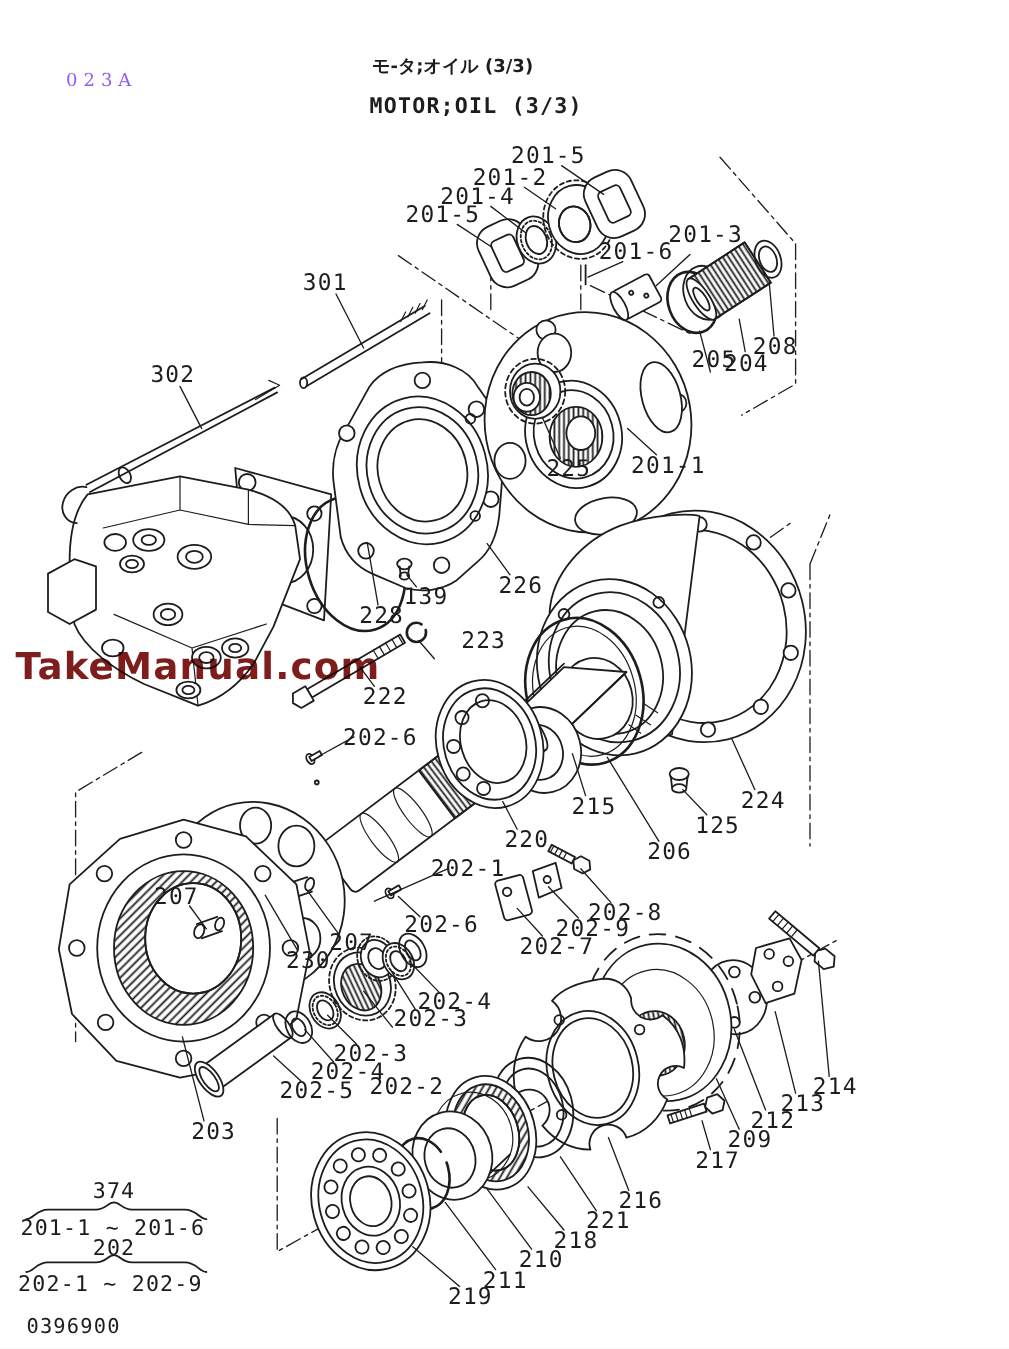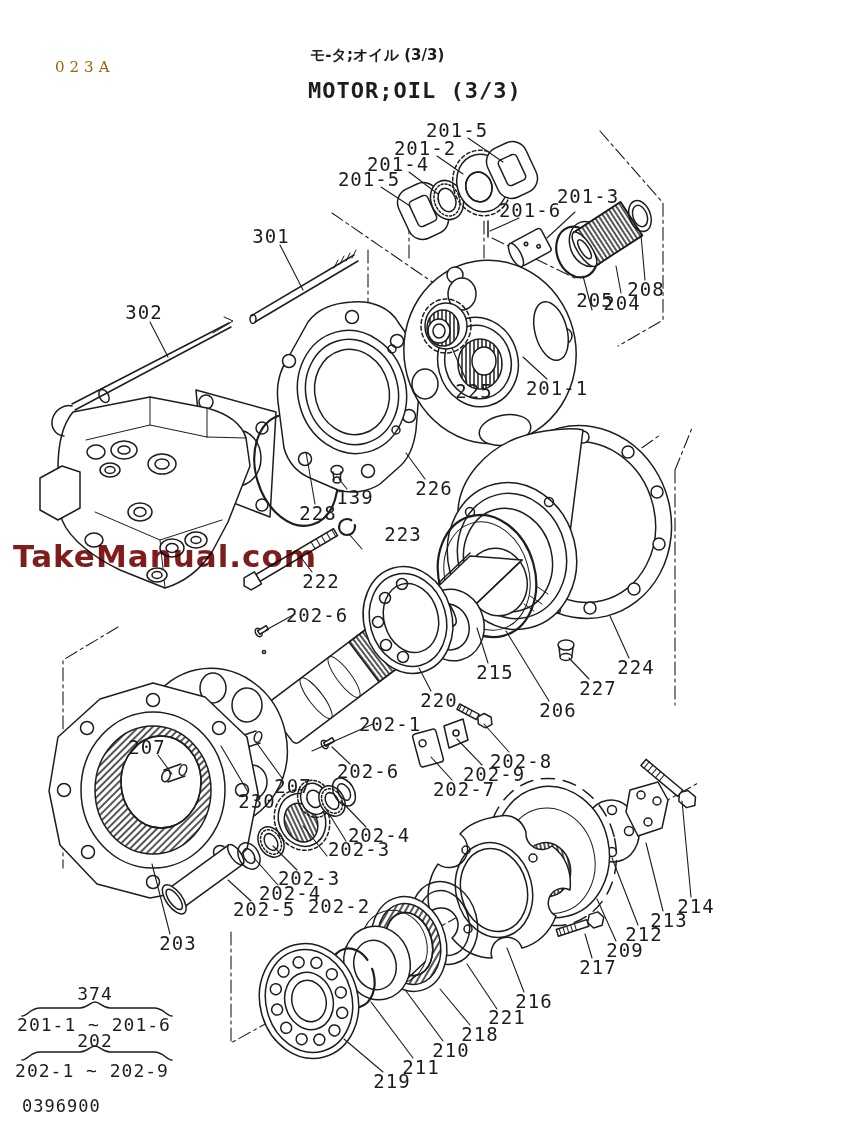--- a/index.html
+++ b/index.html
@@ -1,23 +1,23 @@
 <!DOCTYPE html>
 <html><head>
 <meta charset="utf-8">
 <style>
   html,body{margin:0;padding:0;background:#f3f3f1;}
   #page{position:relative;width:841px;height:1124px;background:#ffffff;overflow:hidden;
         font-family:"DejaVu Sans Mono","Liberation Mono",monospace;color:#1d1d1d;}
   
   .hdr-code{position:absolute;left:55px;top:58px;font-family:"DejaVu Serif","Liberation Serif",serif;
-            font-size:15px;letter-spacing:5px;color:#a16207;}
+            font-size:15px;letter-spacing:5px;color:#8b5cf6;}
   .hdr-jp{position:absolute;left:310px;top:46px;font-size:15px;font-weight:bold;
           font-family:"DejaVu Sans","Liberation Sans",sans-serif;}
-  .hdr-en{position:absolute;left:308px;top:78px;font-size:22px;font-weight:bold;letter-spacing:1px;}
+  .hdr-en{position:absolute;left:308px;top:78px;font-size:18px;font-weight:bold;letter-spacing:1px;}
   .part-label{position:absolute;transform:translate(-50%,-50%);font-size:19px;letter-spacing:1px;
               white-space:nowrap;color:#1d1d1d;}
   .legend-txt{position:absolute;transform:translate(-50%,-50%);font-size:18px;letter-spacing:1px;white-space:nowrap;}
   .doc-num{position:absolute;left:22px;top:1096px;font-size:17px;letter-spacing:1px;}
   
   #wm{position:absolute;left:0;top:0;width:100%;height:100%;pointer-events:none;
       mix-blend-mode:multiply;z-index:5;}
   .wm1{position:absolute;left:13px;top:538px;font-size:31px;font-weight:bold;letter-spacing:1px;
        color:#7f1d1d;font-family:"DejaVu Sans","Liberation Sans",sans-serif;}
   .wm2{position:absolute;left:24px;top:574px;font-size:13.5px;font-weight:bold;color:#b7c39a;
@@ -522,21 +522,21 @@
       <div class="part-label" style="left: 557px; top: 388px;">201-1</div>
       <div class="part-label" style="left: 434px; top: 488px;">226</div>
       <div class="part-label" style="left: 355px; top: 497px;">139</div>
       <div class="part-label" style="left: 318px; top: 513px;">228</div>
       <div class="part-label" style="left: 371px; top: 534px; margin-left: 32px;">223</div>
       <div class="part-label" style="left: 321px; top: 581px;">222</div>
       <div class="part-label" style="left: 317px; top: 615px;">202-6</div>
       <div class="part-label" style="left: 495px; top: 672px;">215</div>
       <div class="part-label" style="left: 439px; top: 700px;">220</div>
       <div class="part-label" style="left: 636px; top: 667px;">224</div>
-      <div class="part-label" style="left: 598px; top: 688px;">227</div>
+      <div class="part-label" style="left: 598px; top: 688px;">125</div>
       <div class="part-label" style="left: 558px; top: 710px;">206</div>
       <div class="part-label" style="left: 390px; top: 724px;">202-1</div>
       <div class="part-label" style="left: 147px; top: 747px;">207</div>
       <div class="part-label" style="left: 521px; top: 761px;">202-8</div>
       <div class="part-label" style="left: 494px; top: 774px;">202-9</div>
       <div class="part-label" style="left: 368px; top: 771px;">202-6</div>
       <div class="part-label" style="left: 464px; top: 789px;">202-7</div>
       <div class="part-label" style="left: 257px; top: 801px;">230</div>
       <div class="part-label" style="left: 293px; top: 786px;">207</div>
       <div class="part-label" style="left: 379px; top: 835px;">202-4</div>

